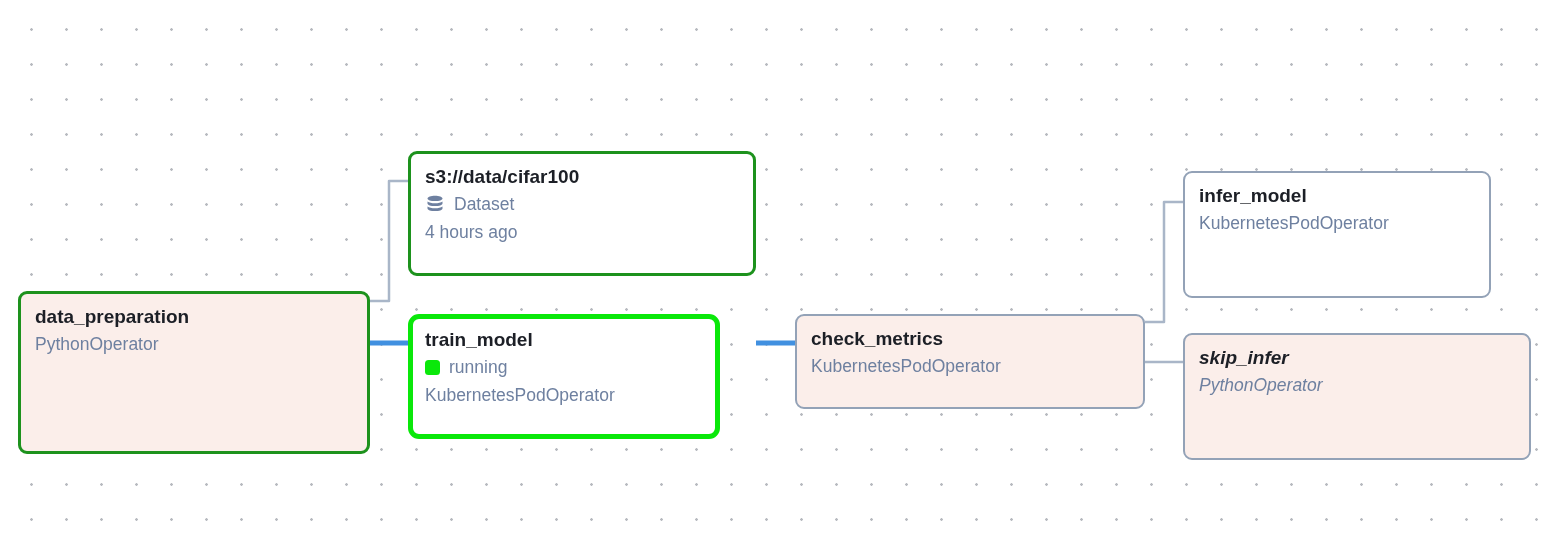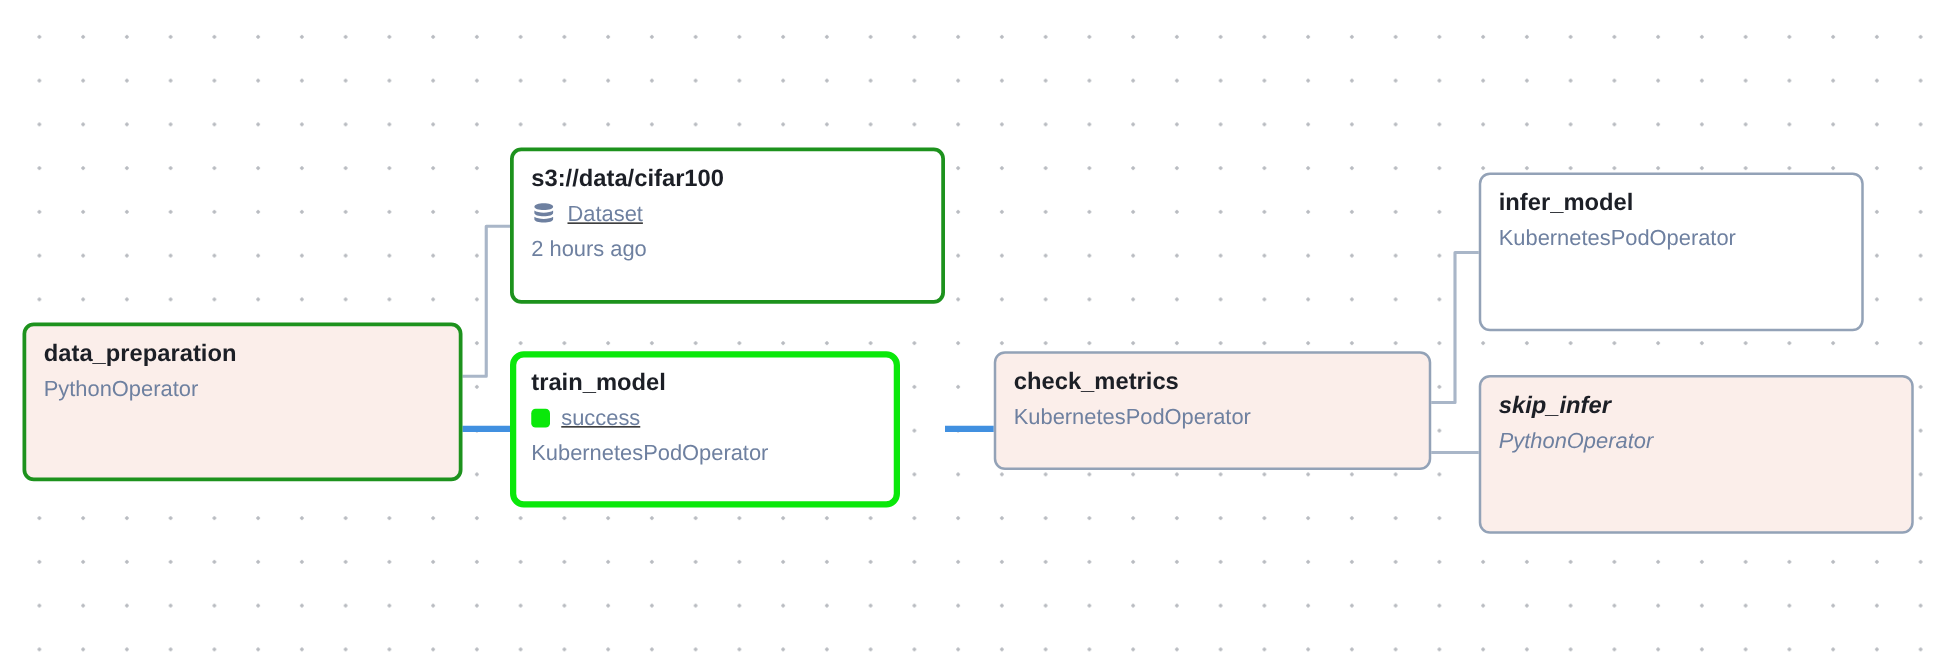--- a/index.html
+++ b/index.html
@@ -22,38 +22,38 @@
     background-color:#ffffff;
   }
   .canvas{
     position:relative;width:1560px;height:537px;
     background-image:radial-gradient(circle,rgba(125,130,140,.55) 1.2px,transparent 1.5px);
     background-size:35px 35px;
     background-position:14px 12px;
   }
   svg.edges{position:absolute;left:0;top:0;width:1560px;height:537px;pointer-events:none;}
   .node{
-    position:absolute;border-radius:9px;padding:9px 14px;
+    position:absolute;border-radius:9px;padding:9px 14px;margin-top:33px;
   }
   .node .title{
     font-size:19px;font-weight:bold;color:var(--title-text);
     line-height:27px;white-space:nowrap;
   }
   .node .row{
-    display:flex;align-items:center;gap:9px;line-height:28px;text-decoration:underline;
+    display:flex;align-items:center;gap:9px;line-height:28px;
   }
   .node .sec{
     font-size:17.5px;color:var(--secondary-text);line-height:28px;white-space:nowrap;
   }
   .sq{width:15px;height:15px;border-radius:3.5px;display:inline-block;flex:0 0 auto;}
   .sq.success{background:var(--success-green);}
   .sq.running{background:var(--running-green);}
   .db-icon{color:var(--secondary-text);display:inline-flex;flex:0 0 auto;}
   
-  .n-dataprep{left:18px;top:258px;width:352px;height:127px;background:var(--pink-fill);border:3px solid var(--border-green);}
+  .n-dataprep{left:18px;top:258px;width:352px;height:163px;background:var(--pink-fill);border:3px solid var(--border-green);}
   .n-dataset{left:408px;top:118px;width:348px;height:125px;background:var(--white-fill);border:3px solid var(--border-green);}
   .n-train{left:408px;top:281px;width:312px;height:125px;background:var(--white-fill);border:5px solid var(--running-green);border-radius:11px;padding:7px 12px;}
   .n-check{left:795px;top:281px;width:350px;height:95px;background:var(--pink-fill);border:2.5px solid var(--node-border-gray);}
   .n-infer{left:1183px;top:138px;width:308px;height:127px;background:var(--white-fill);border:2.5px solid var(--node-border-gray);}
   .n-skip{left:1183px;top:300px;width:348px;height:127px;background:var(--pink-fill);border:2.5px solid var(--node-border-gray);font-style:italic;}
 </style>
 </head>
 <body>
 
 <div class="canvas">
@@ -76,28 +76,28 @@
     <div class="row">
       <span class="db-icon">
         <svg width="20" height="20" viewBox="0 0 24 24" fill="currentColor" aria-hidden="true">
           <path d="M12 2C7.03 2 3 3.46 3 5.25S7.03 8.5 12 8.5s9-1.46 9-3.25S16.97 2 12 2z"></path>
           <path d="M3 8.9v2.35c0 1.79 4.03 3.25 9 3.25s9-1.46 9-3.25V8.9c-1.85 1.35-5.2 2.1-9 2.1S4.85 10.25 3 8.9z"></path>
           <path d="M3 14.9v2.35c0 1.79 4.03 3.25 9 3.25s9-1.46 9-3.25V14.9c-1.85 1.35-5.2 2.1-9 2.1s-7.15-.75-9-2.1z"></path>
         </svg>
       </span>
       <span class="sec">Dataset</span>
     </div>
-    <div class="sec">2 hours ago</div>
+    <div class="sec">4 hours ago</div>
   </div>
 
   <div class="node n-train">
     <div class="title">train_model</div>
     <div class="row">
       <span class="sq running"></span>
-      <span class="sec">success</span>
+      <span class="sec">running</span>
     </div>
     <div class="sec">KubernetesPodOperator</div>
   </div>
 
   <div class="node n-check">
     <div class="title">check_metrics</div>
     <div class="sec">KubernetesPodOperator</div>
   </div>
 
   <div class="node n-infer">

